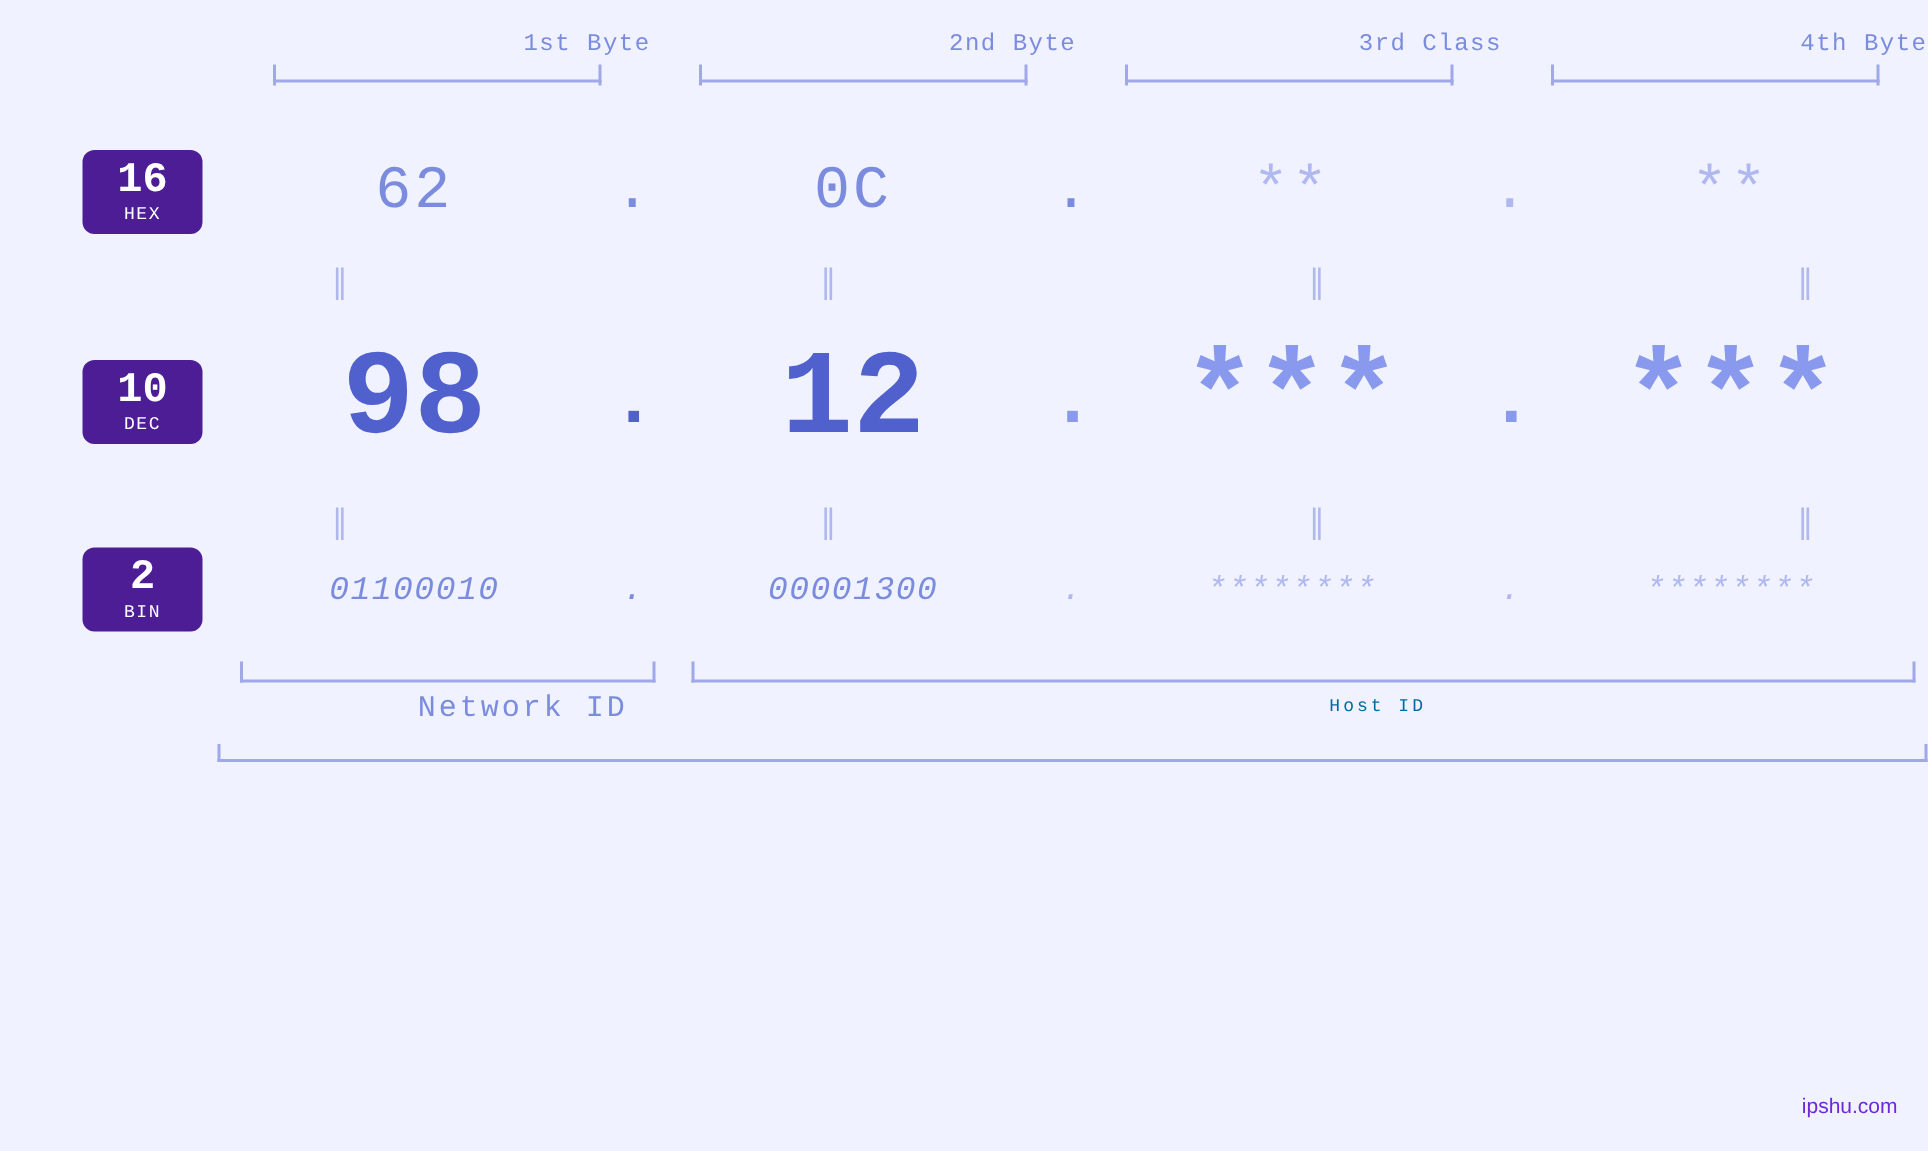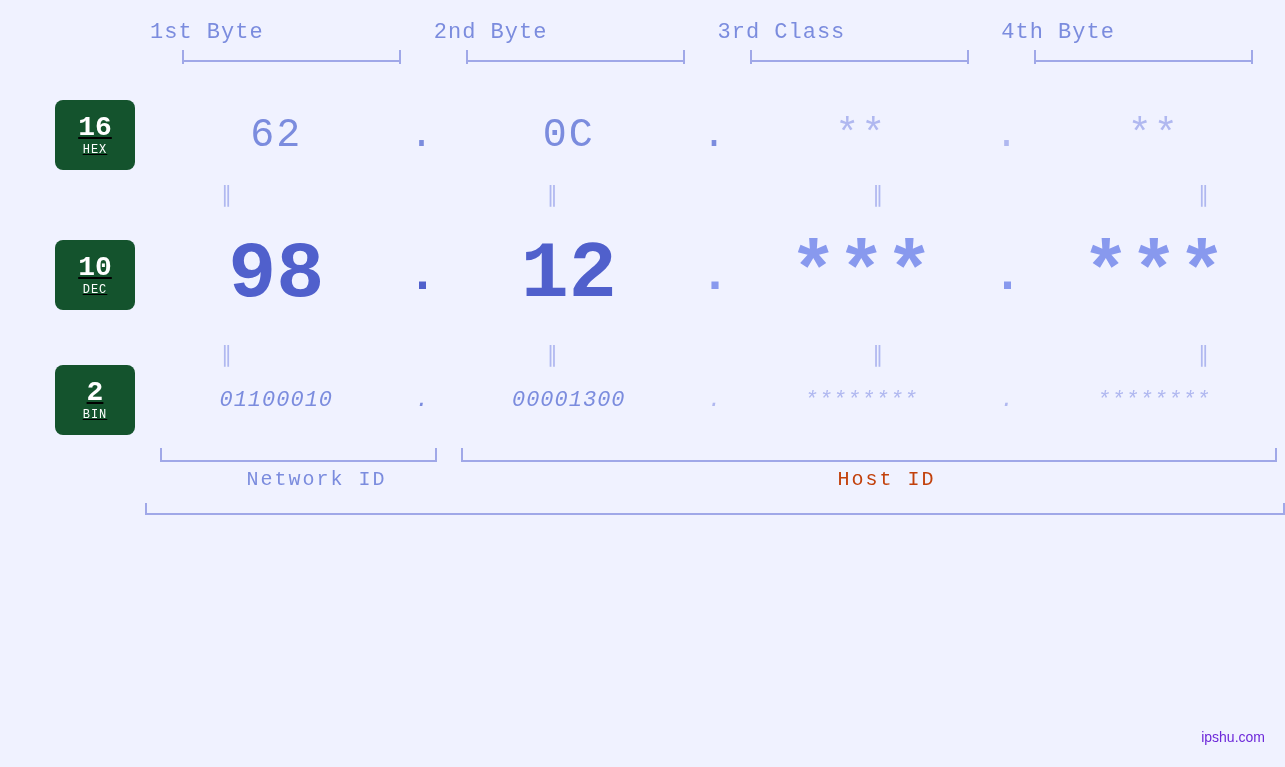--- a/index.html
+++ b/index.html
@@ -27,23 +27,23 @@
       display: flex;
       justify-content: flex-end;
       width: 100%;
       padding-left: 150px;
       padding-top: 20px;
       margin-bottom: 5px;
     }
 
     .byte-header {
       flex: 1;
-      text-align: left;
+      text-align: right;
       color: #7b8cde;
-      font-size: 22px;
+      font-size: 16px;
       letter-spacing: 1px;
     }
 
     
     .brackets-row {
       display: flex;
       justify-content: flex-end;
       width: 100%;
       padding-left: 150px;
       margin-bottom: 20px;
@@ -80,30 +80,29 @@
       position: absolute;
       right: 10%;
       top: 0;
       width: 2px;
       height: 14px;
       background: #a0a8e8;
     }
 
     .base-badge {
       width: 80px;
-      height: 70px;
-      background: #14532d;
+      height: 56px;
+      background: #4c1d95;
       border-radius: 8px;
       display: flex;
       flex-direction: column;
       align-items: center;
       justify-content: center;
       position: absolute;
       left: 40px;
-      text-decoration: underline;
     }
 
     .base-badge .base-number {
       color: white;
       font-size: 28px;
       font-weight: bold;
       line-height: 1.1;
     }
 
     .base-badge .base-label {
@@ -342,27 +341,27 @@
         </div>
 
         <div style="position:absolute; left:27%; right:0; height:20px;">
           <div style="position:absolute; left:1%; right:1%; bottom:0; height:2px; background:#a0a8e8;"></div>
           <div style="position:absolute; left:1%; bottom:0; width:2px; height:14px; background:#a0a8e8;"></div>
           <div style="position:absolute; right:1%; bottom:0; width:2px; height:14px; background:#a0a8e8;"></div>
         </div>
       </div>
     </div>
 
-    <div style="display:flex; width:100%; margin-top:6px;">
+    <div style="display:flex; width:100%; margin-top:6px;gap:32px;">
       <div style="width:130px; flex-shrink:0;"></div>
       <div style="width:27%; text-align:center;">
         <span style="color:#7b8cde; font-size:20px; letter-spacing:2px;">Network ID</span>
       </div>
       <div style="flex:1; text-align:center;">
-        <span style="color:#c2410c; font-size:20px; letter-spacing:2px;text-align:center;">Host ID</span>
+        <span style="color:#0369a1; font-size:12px; letter-spacing:2px;text-align:center;">Host ID</span>
       </div>
     </div>
 
     <div style="display:flex; width:100%; margin-top:12px;">
       <div style="width:130px; flex-shrink:0;"></div>
       <div style="flex:1; position:relative; height:18px;">
         <div style="position:absolute; left:0; right:0; top:10px; height:2px; background:#a0a8e8;"></div>
         <div style="position:absolute; left:0; top:0; width:2px; height:12px; background:#a0a8e8;"></div>
         <div style="position:absolute; right:0; top:0; width:2px; height:12px; background:#a0a8e8;"></div>
       </div>

